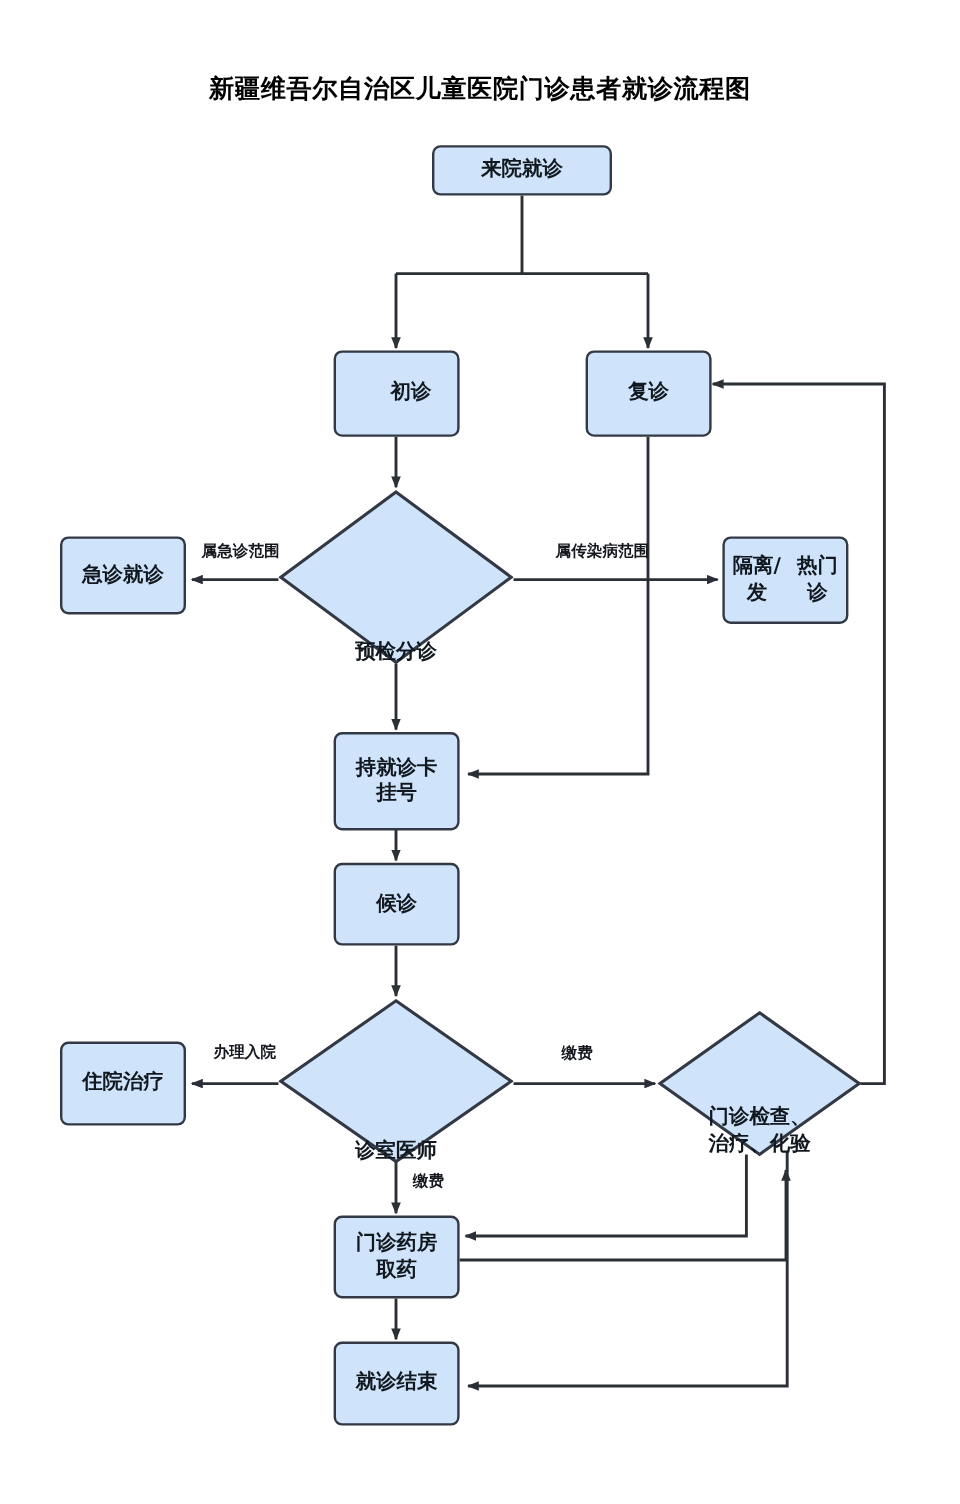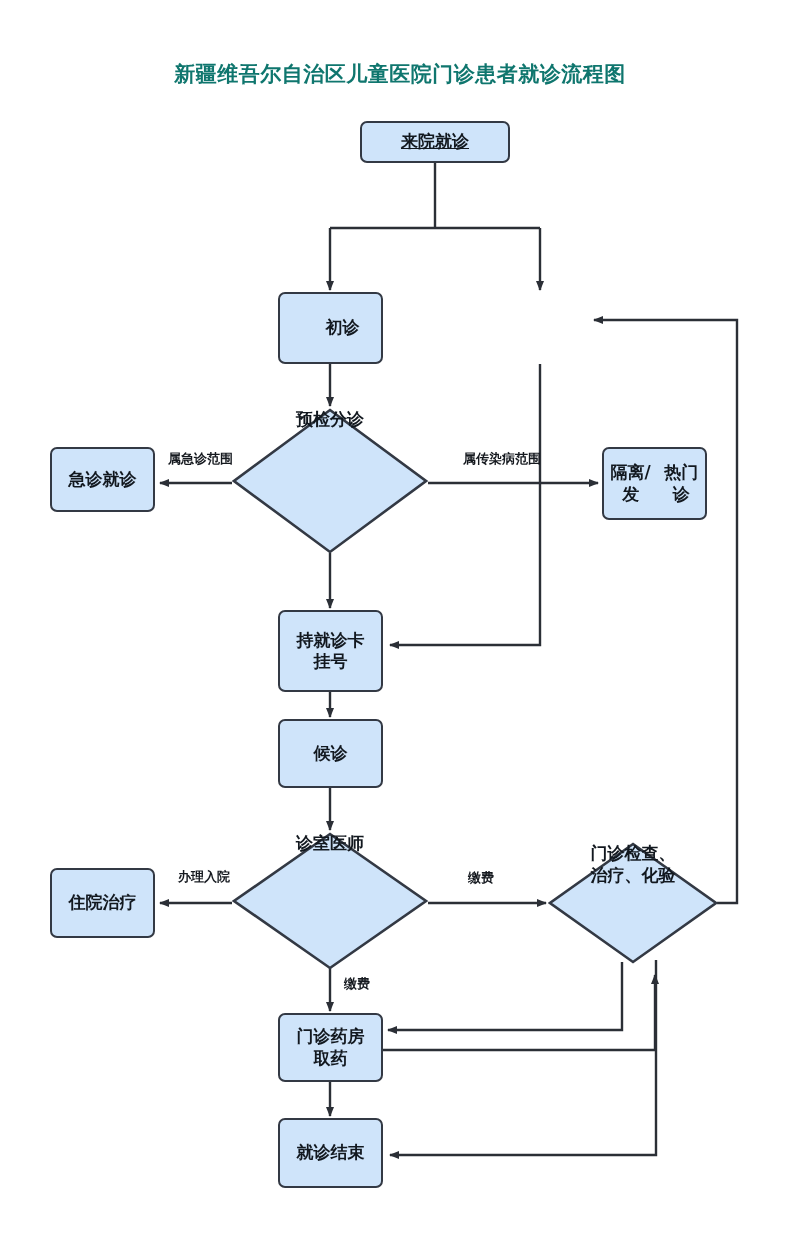--- a/index.html
+++ b/index.html
@@ -21,21 +21,21 @@
     background: #ffffff;
   }
   #title {
     position: absolute;
     left: 0;
     top: 60px;
     width: 800px;
     text-align: center;
     font-size: 21px;
     font-weight: bold;
-    color: #0f766e;
+    color: #000000;
     letter-spacing: 0.5px;
     font-family: "DejaVu Sans", "Liberation Sans", sans-serif;
   }
   svg#wires {
     position: absolute;
     left: 0;
     top: 0;
     width: 800px;
     height: 1253px;
     pointer-events: none;
@@ -54,21 +54,21 @@
     font-family: "DejaVu Sans", "Liberation Sans", sans-serif;
   }
   .box {
     background: #cfe4fa;
     border: 2px solid #333944;
     border-radius: 7px;
   }
   .diamond-wrap {
     position: absolute;
     display: flex;
-    align-items: flex-start;
+    align-items: flex-end;
     justify-content: center;
   }
   .diamond-shape {
     position: absolute;
     left: 0; top: 0;
     width: 100%; height: 100%;
   }
   .diamond-label {
     position: relative;
     z-index: 2;
@@ -135,28 +135,31 @@
       <path d="M622,962 L622,1030 L388,1030" marker-end="url(#arrow)"></path>
 
       <path d="M383,1050 L655,1050 L655,975" marker-end="url(#arrow)"></path>
 
       <path d="M656,960 L656,1155 L390,1155" marker-end="url(#arrow)"></path>
 
       <path d="M330,1082 L330,1116" marker-end="url(#arrow)"></path>
     </g>
   </svg>
 
-  <div class="node box" style="left:360px; top:121px; width:150px; height:42px;text-decoration:underline;">
+  <div class="node box" style="left:360px; top:121px; width:150px; height:42px;">
     <span>来院就诊</span>
   </div>
 
   <div class="node box" style="left:278px; top:292px; width:105px; height:72px;padding-left:24px;">
     <span>初诊</span>
   </div>
 
+  <div class="node box" style="left:488px; top:292px; width:105px; height:72px;">
+    <span>复诊</span>
+  </div>
 
   <div class="diamond-wrap" style="left:232px; top:408px; width:196px; height:146px;">
     <svg class="diamond-shape" viewBox="0 0 196 146" preserveAspectRatio="none">
       <polygon points="98,2 194,73 98,144 2,73" fill="#cfe4fa" stroke="#333944" stroke-width="2.6"></polygon>
     </svg>
     <span class="diamond-label">预检分诊</span>
   </div>
 
   <div class="node box" style="left:50px; top:447px; width:105px; height:65px;">
     <span>急诊就诊</span>

